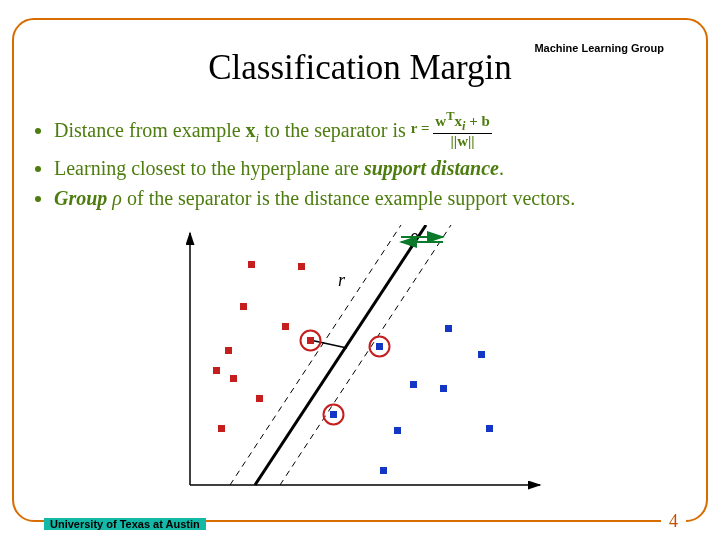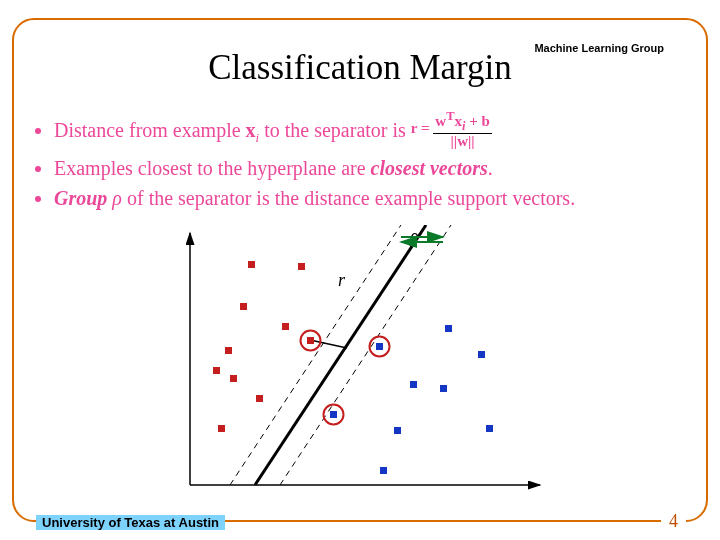--- a/index.html
+++ b/index.html
@@ -29,25 +29,25 @@
     padding: 0 6px;
     font-family: Verdana, Arial, sans-serif;
     font-size: 11px;
     font-weight: bold;
     color: #000;
     margin-top: 32px;
   }
   .footer-left {
     position: absolute;
     bottom: 10px;
-    left: 36px;
-    background: #7dd3fc;
+    left: 44px;
+    background: #14b8a6;
     padding: 0 6px;
     font-family: Verdana, Arial, sans-serif;
-    font-size: 13px;
+    font-size: 11px;
     font-weight: bold;
     color: #000;
   }
   .footer-right {
     position: absolute;
     bottom: 8px;
     right: 34px;
     background: white;
     padding: 0 8px;
     font-family: Georgia, serif;
@@ -63,21 +63,21 @@
     font-size: 35px;
     color: #000;
     font-family: Georgia, serif;
   }
   .bullets {
     position: absolute;
     top: 112px;
     left: 34px;
     right: 28px;
     font-size: 20px;
-    color: #ec4899;
+    color: #4d7c0f;
     line-height: 1.4;
   }
   .bullets li {
     margin-bottom: 2px;
     list-style: disc;
   }
   .bullets ul {
     margin: 0;
     padding-left: 20px;
   }
@@ -138,21 +138,21 @@
     <span>Distance from example </span><b><span>x</span></b><span class="sub">i</span><span> to the separator is </span>
     <span class="formula">
       <span>r =</span>
       <span class="frac">
         <span class="num"><b>w</b><sup>T</sup><b>x</b><sub><i>i</i></sub><span> + b</span></span>
         <span class="den">||w||</span>
       </span>
     </span>
   </li>
   <li>
-    <span>Examples closest to the hyperplane are </span><b><i><span>closest vectors</span></i></b><span>.</span>
+    <span>Learning closest to the hyperplane are </span><b><i><span>support distance</span></i></b><span>.</span>
   </li>
   <li>
     <b><i><span>Group</span></i></b><i><span> ρ </span></i><span>of the separator is the distance example support vectors.</span>
   </li>
 </ul>
 </div>
 
 <div class="r-label">r</div>
 <div class="rho-label">ρ</div>
 

